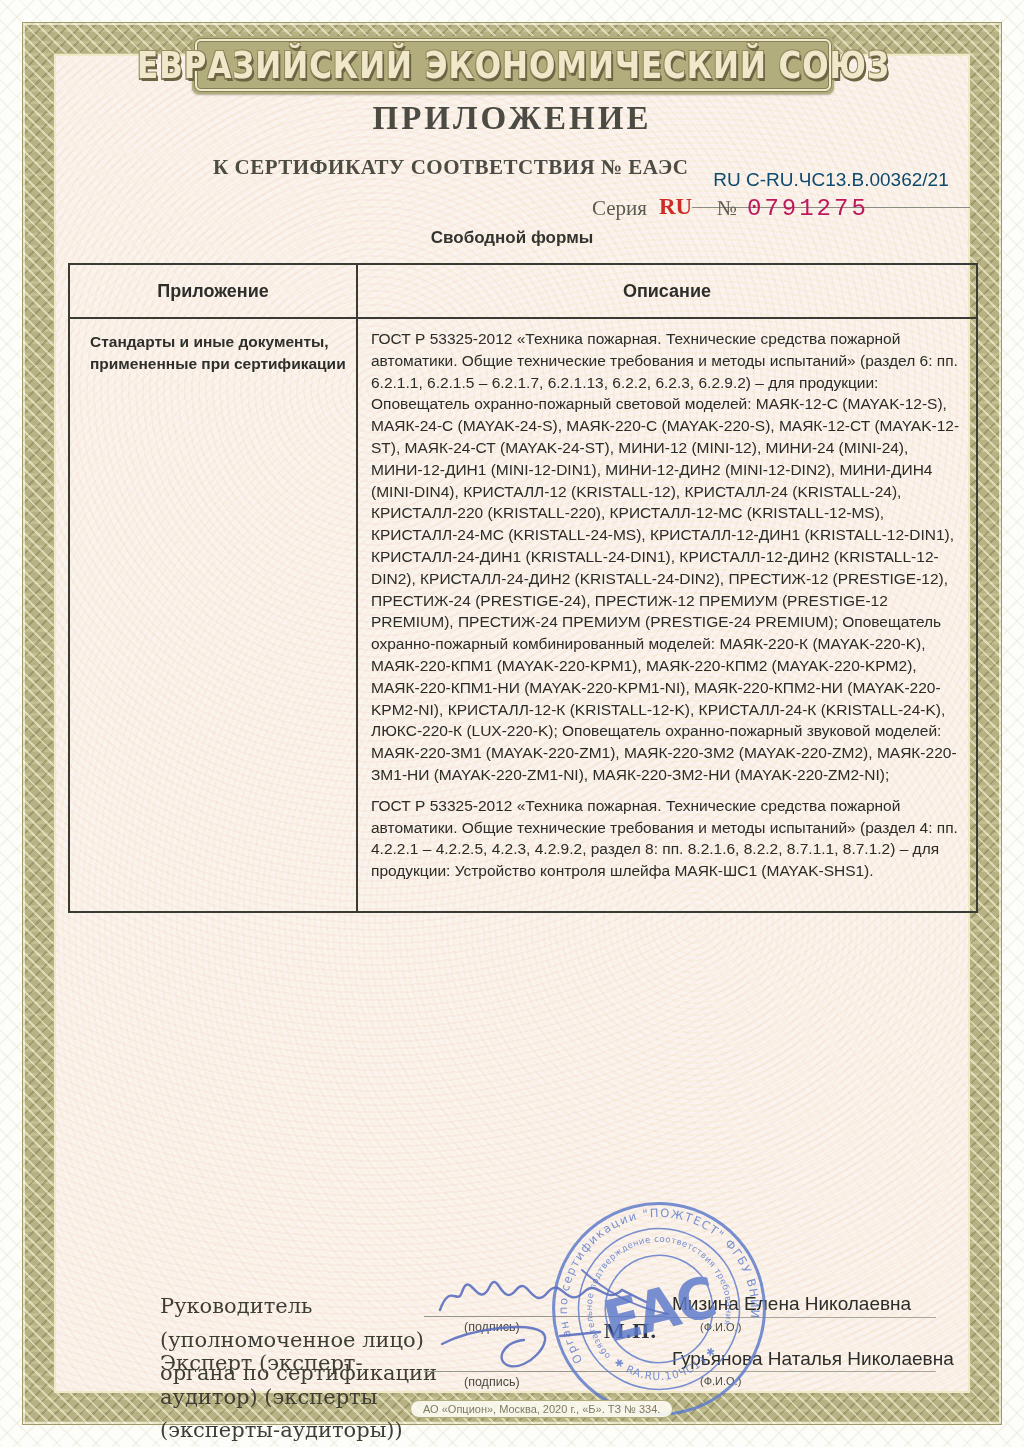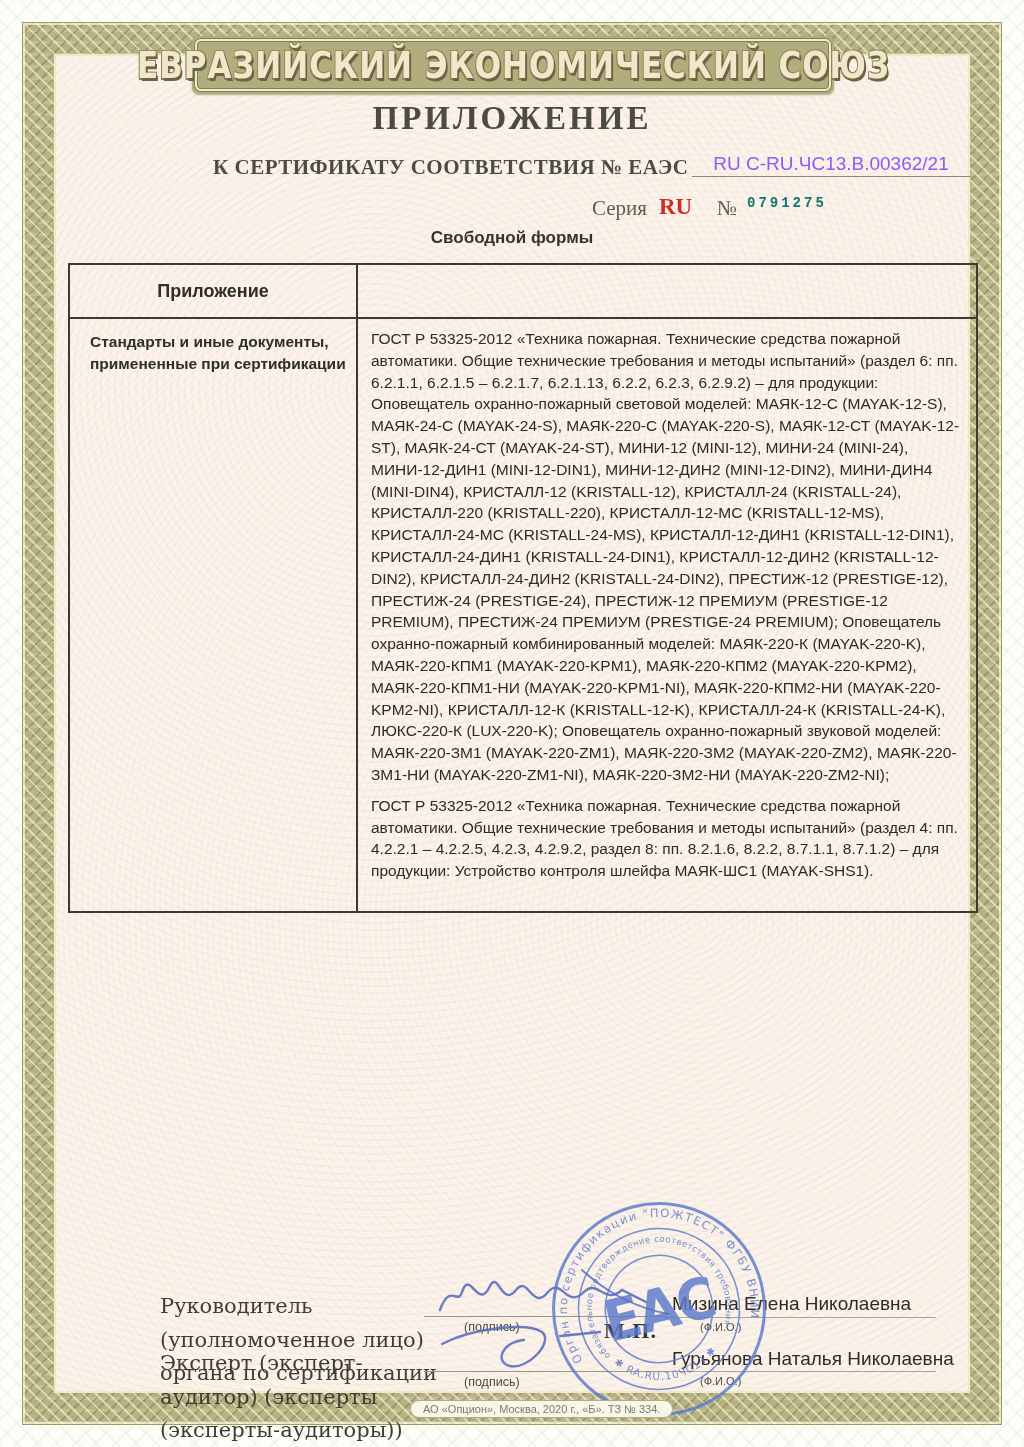--- a/index.html
+++ b/index.html
@@ -60,40 +60,40 @@
     font-family:"Liberation Serif","DejaVu Serif",serif;font-weight:bold;
     font-size:33px;color:#4c4b43;letter-spacing:3px;
   }
   .cert-line{position:absolute;left:0;top:153px;width:1024px;height:30px;}
   .cert-label{
     position:absolute;left:213px;top:2px;
     font-family:"Liberation Serif","DejaVu Serif",serif;font-weight:bold;
     font-size:21px;color:#4d4c44;letter-spacing:.5px;
   }
   .cert-number{
-    position:absolute;left:692px;top:0;width:278px;text-align:center;
-    font-size:19px;color:#8b5cf6;border-bottom:1.5px solid #8c8b80;padding-bottom:1px;
+    position:absolute;left:692px;top:16px;width:278px;text-align:center;
+    font-size:19px;color:#0c4a6e;border-bottom:1.5px solid #8c8b80;padding-bottom:16px;
   }
   .series-line{position:absolute;left:0;top:196px;width:1024px;height:28px;}
   .series-label{
     position:absolute;left:592px;font-family:"Liberation Serif","DejaVu Serif",serif;
     font-size:21px;color:#5c5b4f;
   }
   .series-value{
     position:absolute;left:659px;top:-2px;font-family:"Liberation Serif","DejaVu Serif",serif;
     font-weight:bold;font-size:23px;color:#cf2b26;
   }
   .number-sign{
     position:absolute;left:717px;font-family:"Liberation Serif","DejaVu Serif",serif;
     font-size:21px;color:#5c5b4f;
   }
   .blank-number{
     position:absolute;left:747px;top:-1px;
-    font-family:"Liberation Mono","DejaVu Sans Mono",monospace;font-weight:bold;
-    font-size:14px;color:#0f766e;letter-spacing:3px;
+    font-family:"Liberation Mono","DejaVu Sans Mono",monospace;font-weight:normal;
+    font-size:24px;color:#be185d;letter-spacing:3px;
   }
   .form-type{
     position:absolute;left:0;top:228px;width:1024px;text-align:center;
     font-weight:bold;font-size:17px;color:#34342f;
   }
   
   .cert-table{
     position:absolute;left:68px;top:263px;width:910px;height:650px;
     border:2px solid #3b3b36;display:flex;flex-direction:column;box-sizing:border-box;
     background:transparent;
@@ -163,20 +163,21 @@
   <span class="series-value">RU</span>
   <span class="number-sign">№</span>
   <span class="blank-number">0791275</span>
 </div>
 
 <div class="form-type">Свободной формы</div>
 
 <div class="cert-table">
   <div class="t-head">
     <div class="c1">Приложение</div>
+    <div class="c2">Описание</div>
   </div>
   <div class="t-body">
     <div class="c1">Стандарты и иные документы, примененные при сертификации</div>
     <div class="c2">
         <p>ГОСТ Р 53325-2012 «Техника пожарная. Технические средства пожарной автоматики. Общие технические требования и методы испытаний» (раздел 6: пп. 6.2.1.1, 6.2.1.5 – 6.2.1.7, 6.2.1.13, 6.2.2, 6.2.3, 6.2.9.2) – для продукции: Оповещатель охранно-пожарный световой моделей: МАЯК-12-С (MAYAK-12-S), МАЯК-24-С (MAYAK-24-S), МАЯК-220-С (MAYAK-220-S), МАЯК-12-СТ (MAYAK-12-ST), МАЯК-24-СТ (MAYAK-24-ST), МИНИ-12 (MINI-12), МИНИ-24 (MINI-24), МИНИ-12-ДИН1 (MINI-12-DIN1), МИНИ-12-ДИН2 (MINI-12-DIN2), МИНИ-ДИН4 (MINI-DIN4), КРИСТАЛЛ-12 (KRISTALL-12), КРИСТАЛЛ-24 (KRISTALL-24), КРИСТАЛЛ-220 (KRISTALL-220), КРИСТАЛЛ-12-МС (KRISTALL-12-MS), КРИСТАЛЛ-24-МС (KRISTALL-24-MS), КРИСТАЛЛ-12-ДИН1 (KRISTALL-12-DIN1), КРИСТАЛЛ-24-ДИН1 (KRISTALL-24-DIN1), КРИСТАЛЛ-12-ДИН2 (KRISTALL-12-DIN2), КРИСТАЛЛ-24-ДИН2 (KRISTALL-24-DIN2), ПРЕСТИЖ-12 (PRESTIGE-12), ПРЕСТИЖ-24 (PRESTIGE-24), ПРЕСТИЖ-12 ПРЕМИУМ (PRESTIGE-12 PREMIUM), ПРЕСТИЖ-24 ПРЕМИУМ (PRESTIGE-24 PREMIUM); Оповещатель охранно-пожарный комбинированный моделей: МАЯК-220-К (MAYAK-220-K), МАЯК-220-КПМ1 (MAYAK-220-KPM1), МАЯК-220-КПМ2 (MAYAK-220-KPM2), МАЯК-220-КПМ1-НИ (MAYAK-220-KPM1-NI), МАЯК-220-КПМ2-НИ (MAYAK-220-KPM2-NI), КРИСТАЛЛ-12-К (KRISTALL-12-K), КРИСТАЛЛ-24-К (KRISTALL-24-K), ЛЮКС-220-К (LUX-220-K); Оповещатель охранно-пожарный звуковой моделей: МАЯК-220-ЗМ1 (MAYAK-220-ZM1), МАЯК-220-ЗМ2 (MAYAK-220-ZM2), МАЯК-220-ЗМ1-НИ (MAYAK-220-ZM1-NI), МАЯК-220-ЗМ2-НИ (MAYAK-220-ZM2-NI);</p>
         <p>ГОСТ Р 53325-2012 «Техника пожарная. Технические средства пожарной автоматики. Общие технические требования и методы испытаний» (раздел 4: пп. 4.2.2.1 – 4.2.2.5, 4.2.3, 4.2.9.2, раздел 8: пп. 8.2.1.6, 8.2.2, 8.7.1.1, 8.7.1.2) – для продукции: Устройство контроля шлейфа МАЯК-ШС1 (MAYAK-SHS1).</p>
       </div>
   </div>
 </div>
 

